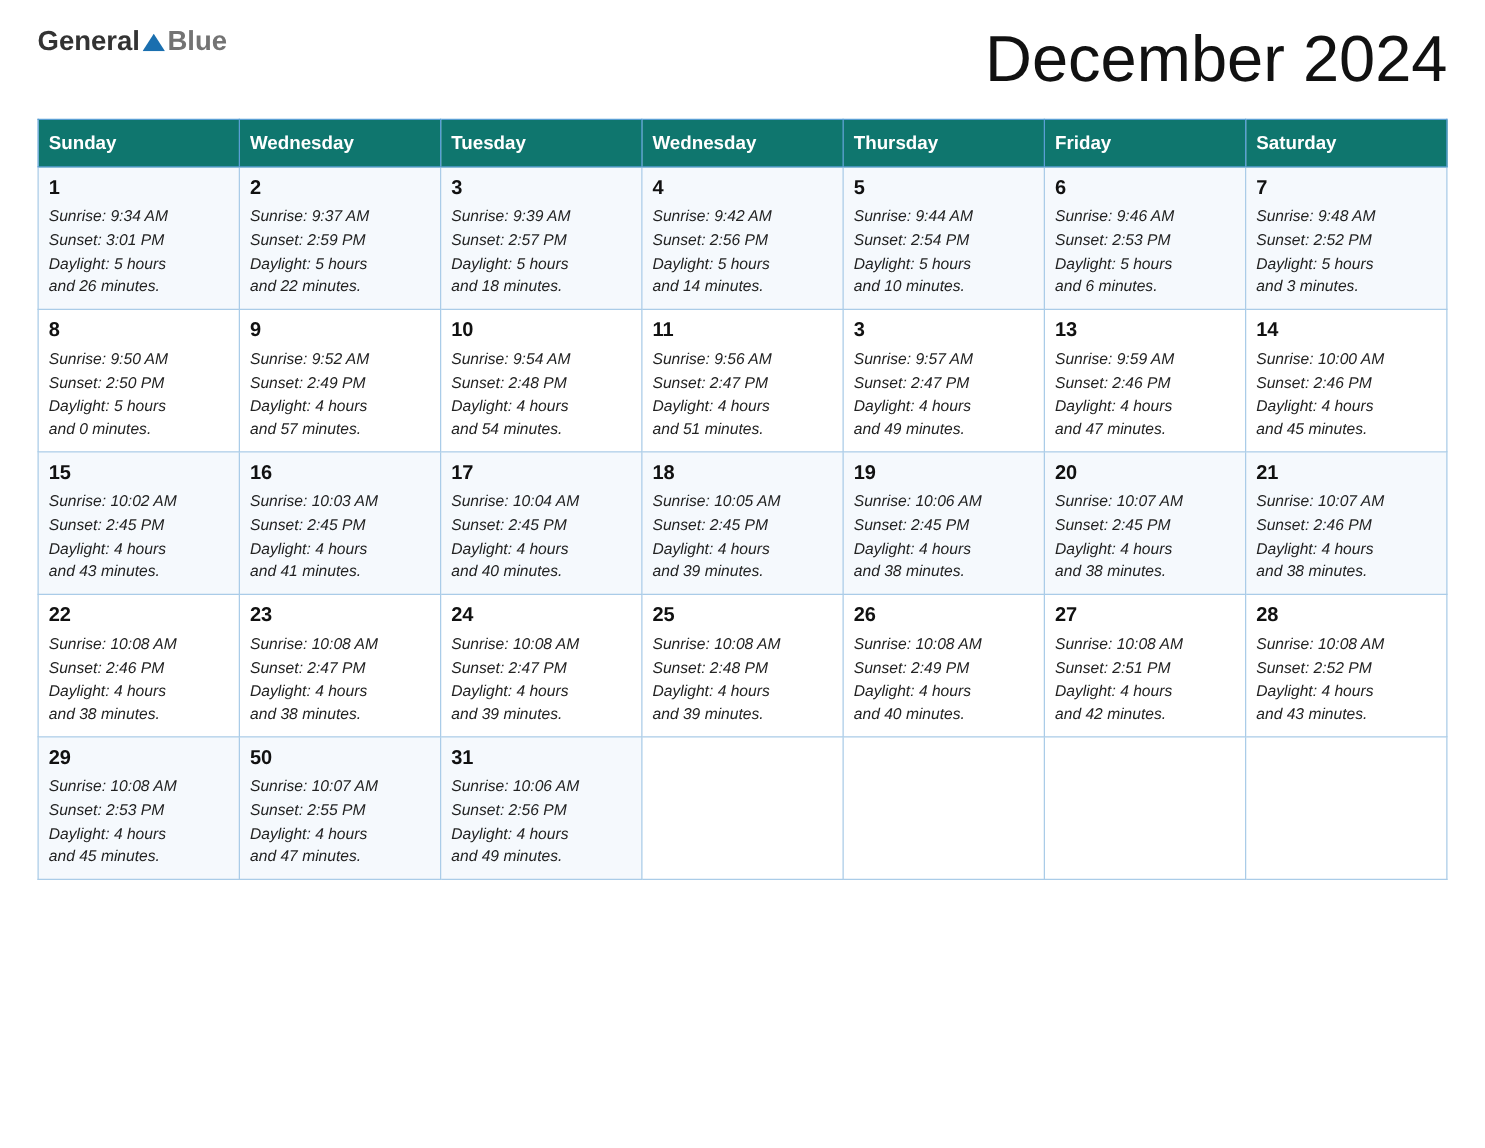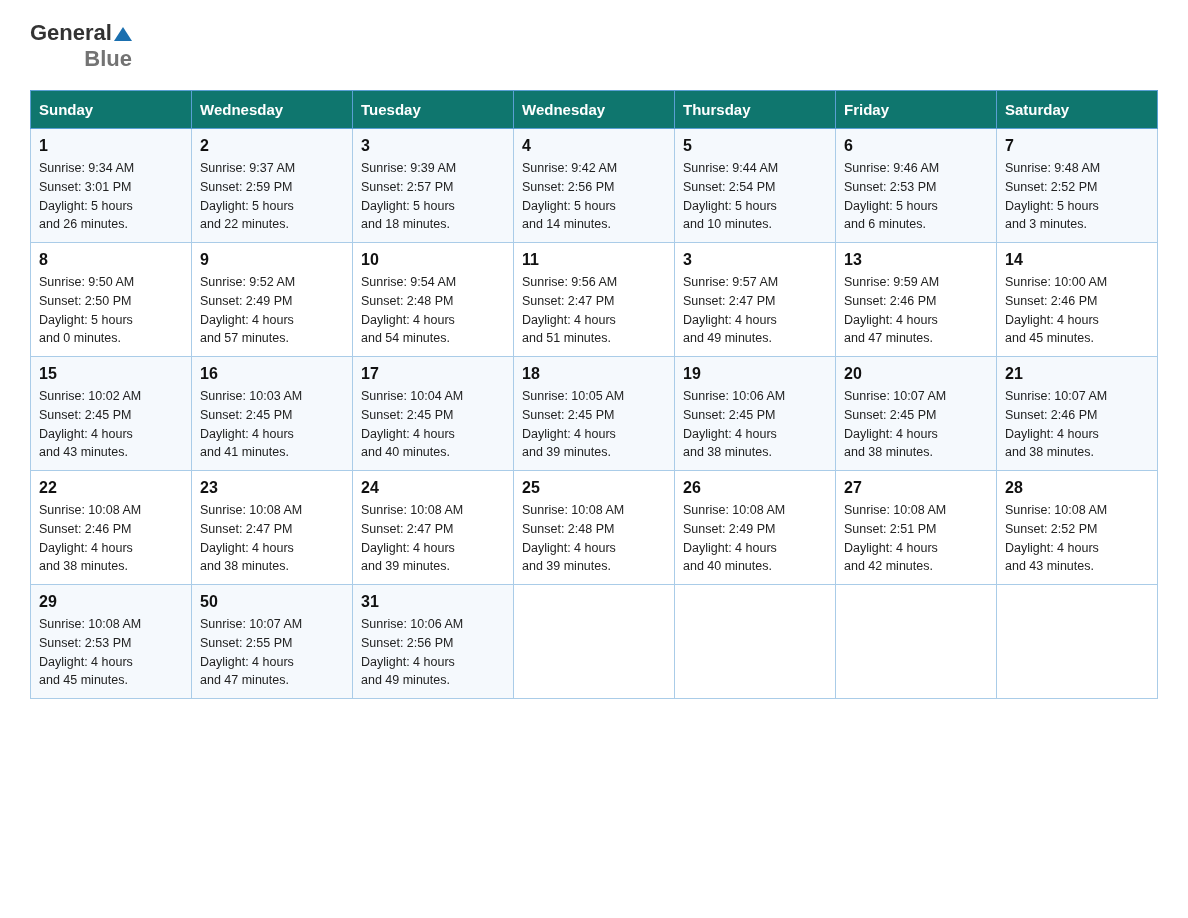--- a/index.html
+++ b/index.html
@@ -16,22 +16,21 @@
       align-items: flex-start;
       margin-bottom: 18px;
     }
     .logo-text-general {
       font-size: 22px;
       font-weight: bold;
       color: #333;
     }
     .logo-wrapper {
       display: flex;
-      flex-direction: column;
-      text-align: right;
+      flex-direction: row;
     }
     .logo-line1 {
       display: flex;
       align-items: center;
     }
     .logo-line2 {
       font-size: 22px;
       font-weight: bold;
       color: #737373;
       margin-left: 2px;
@@ -82,20 +81,21 @@
       font-size: 16px;
       font-weight: bold;
       color: #111;
       margin-bottom: 4px;
       display: block;
     }
     .day-info {
       font-size: 12.5px;
       color: #222;
       line-height: 1.5;
+      font-style: italic;
     }
     .empty-cell {
       background: #fff !important;
     }
   </style>
 </head>
 <body>
 
 <div class="header">
   <div class="logo-wrapper">
@@ -103,20 +103,21 @@
       <span class="logo-text-general">General</span>
       <div style="display:inline-flex;flex-direction:column;align-items:center;margin-left:2px;margin-top:2px;">
         <svg width="18" height="14" viewBox="0 0 18 14">
           <polygon points="9,0 18,14 0,14" fill="#1a6faf"></polygon>
         </svg>
       </div>
     </div>
     <div class="logo-line2">Blue</div>
   </div>
   <div class="title-section">
+    <div class="month-title">December 2024</div>
   </div>
 </div>
 
 <table class="calendar">
   <thead>
     <tr>
 
     <th>Sunday</th>
         <th>Wednesday</th>
         <th>Tuesday</th>

